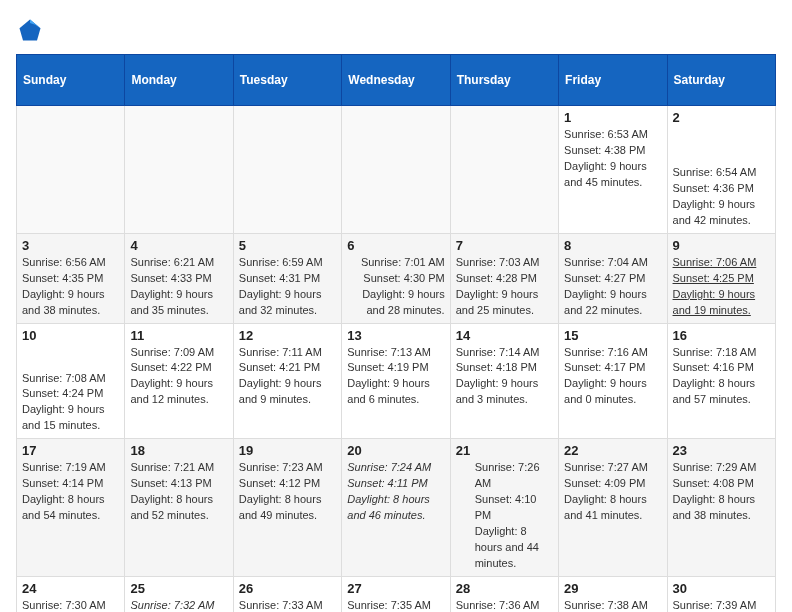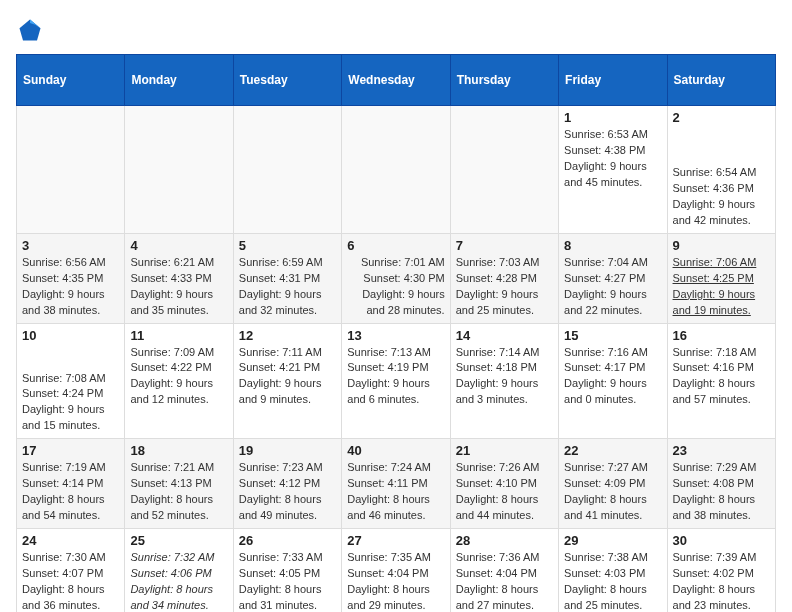--- a/index.html
+++ b/index.html
@@ -238,28 +238,28 @@
 Sunset: 4:13 PM
 Daylight: 8 hours and 52 minutes.</div>
         </td>
         <td>
           <span class="day-num">19</span>
           <div class="day-info" style="white-space: pre-line;">Sunrise: 7:23 AM
 Sunset: 4:12 PM
 Daylight: 8 hours and 49 minutes.</div>
         </td>
         <td>
-          <span class="day-num">40</span>
-          <div class="day-info" style="white-space: pre-line;">Sunrise: 7:24 AM
+          <span class="day-num">20</span>
+          <div class="day-info" style="white-space: pre-line; font-style: italic;">Sunrise: 7:24 AM
 Sunset: 4:11 PM
 Daylight: 8 hours and 46 minutes.</div>
         </td>
         <td>
           <span class="day-num">21</span>
-          <div class="day-info" style="white-space: pre-line;">Sunrise: 7:26 AM
+          <div class="day-info" style="white-space: pre-line; margin-left: 19px;">Sunrise: 7:26 AM
 Sunset: 4:10 PM
 Daylight: 8 hours and 44 minutes.</div>
         </td>
         <td>
           <span class="day-num">22</span>
           <div class="day-info" style="white-space: pre-line;">Sunrise: 7:27 AM
 Sunset: 4:09 PM
 Daylight: 8 hours and 41 minutes.</div>
         </td>
         <td>

